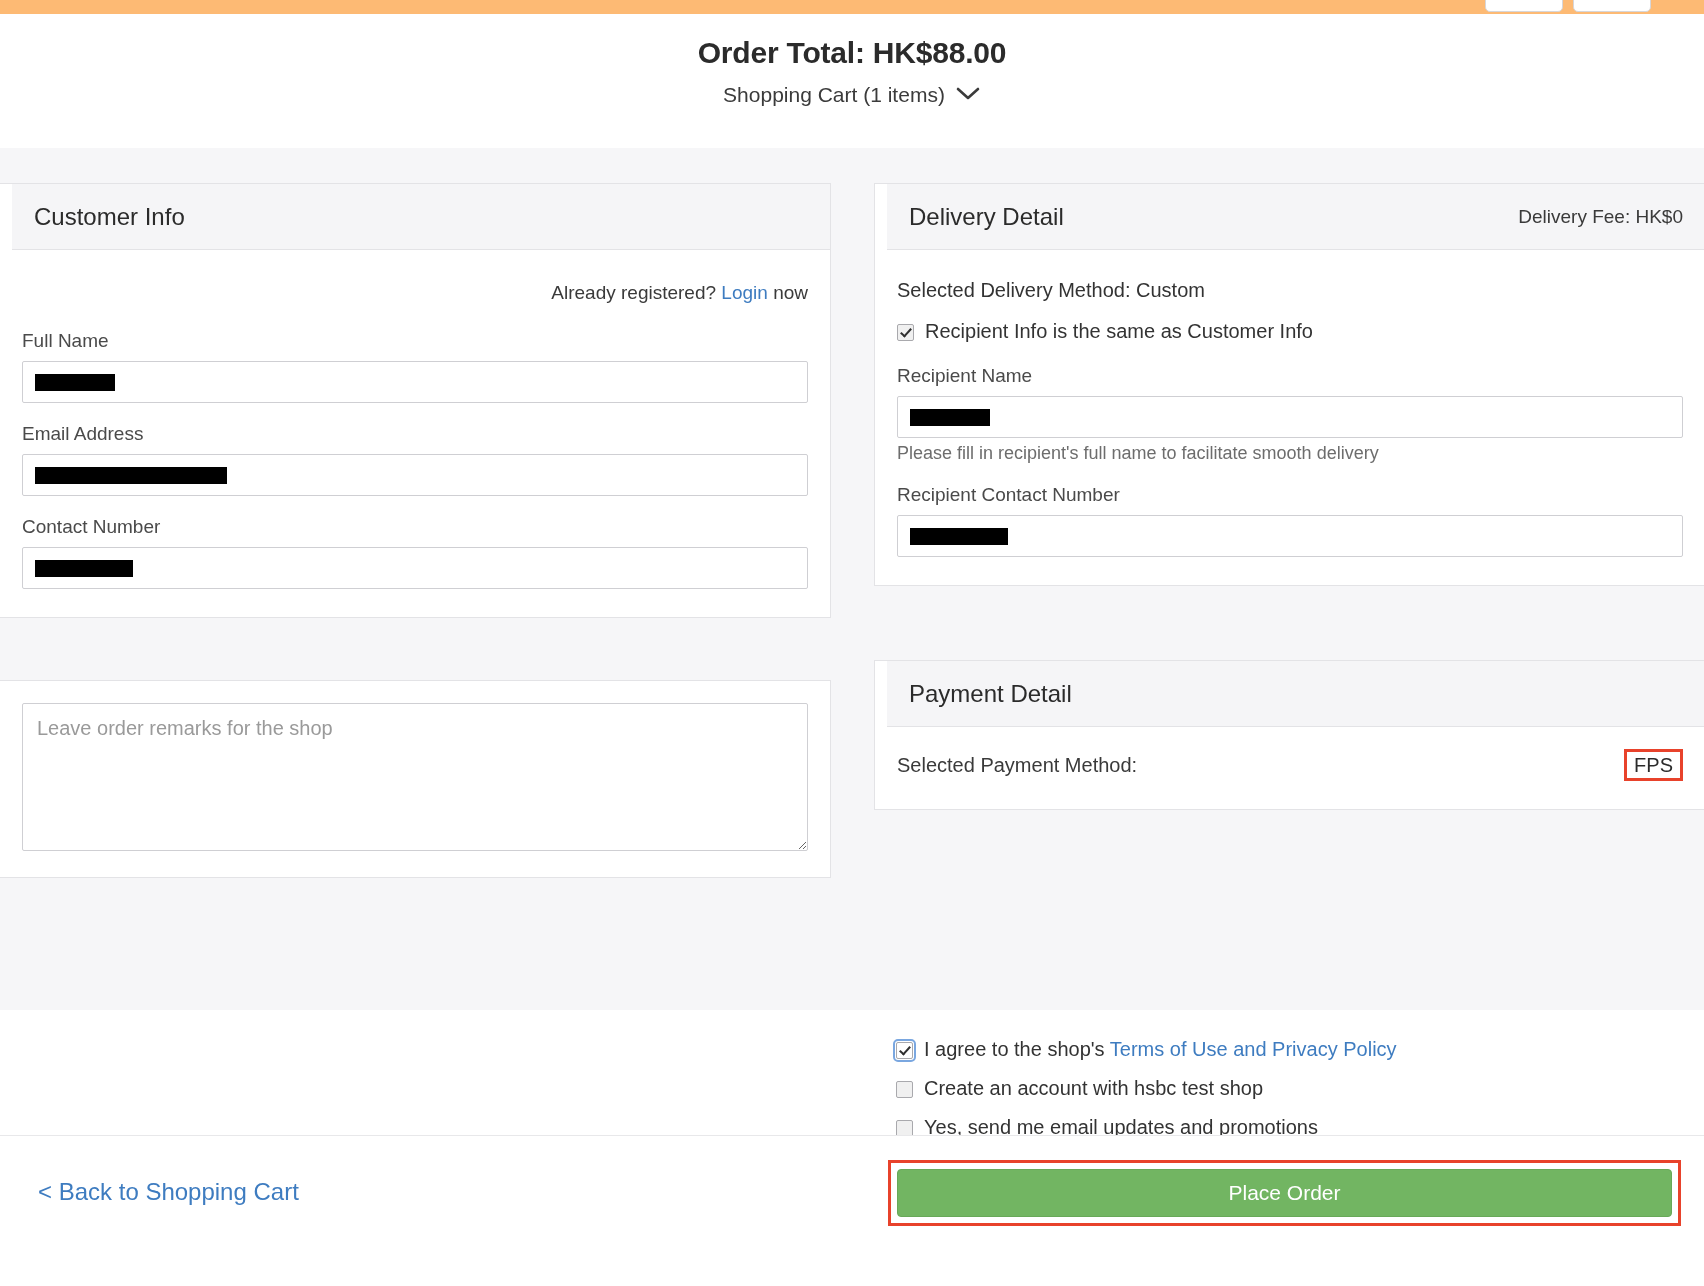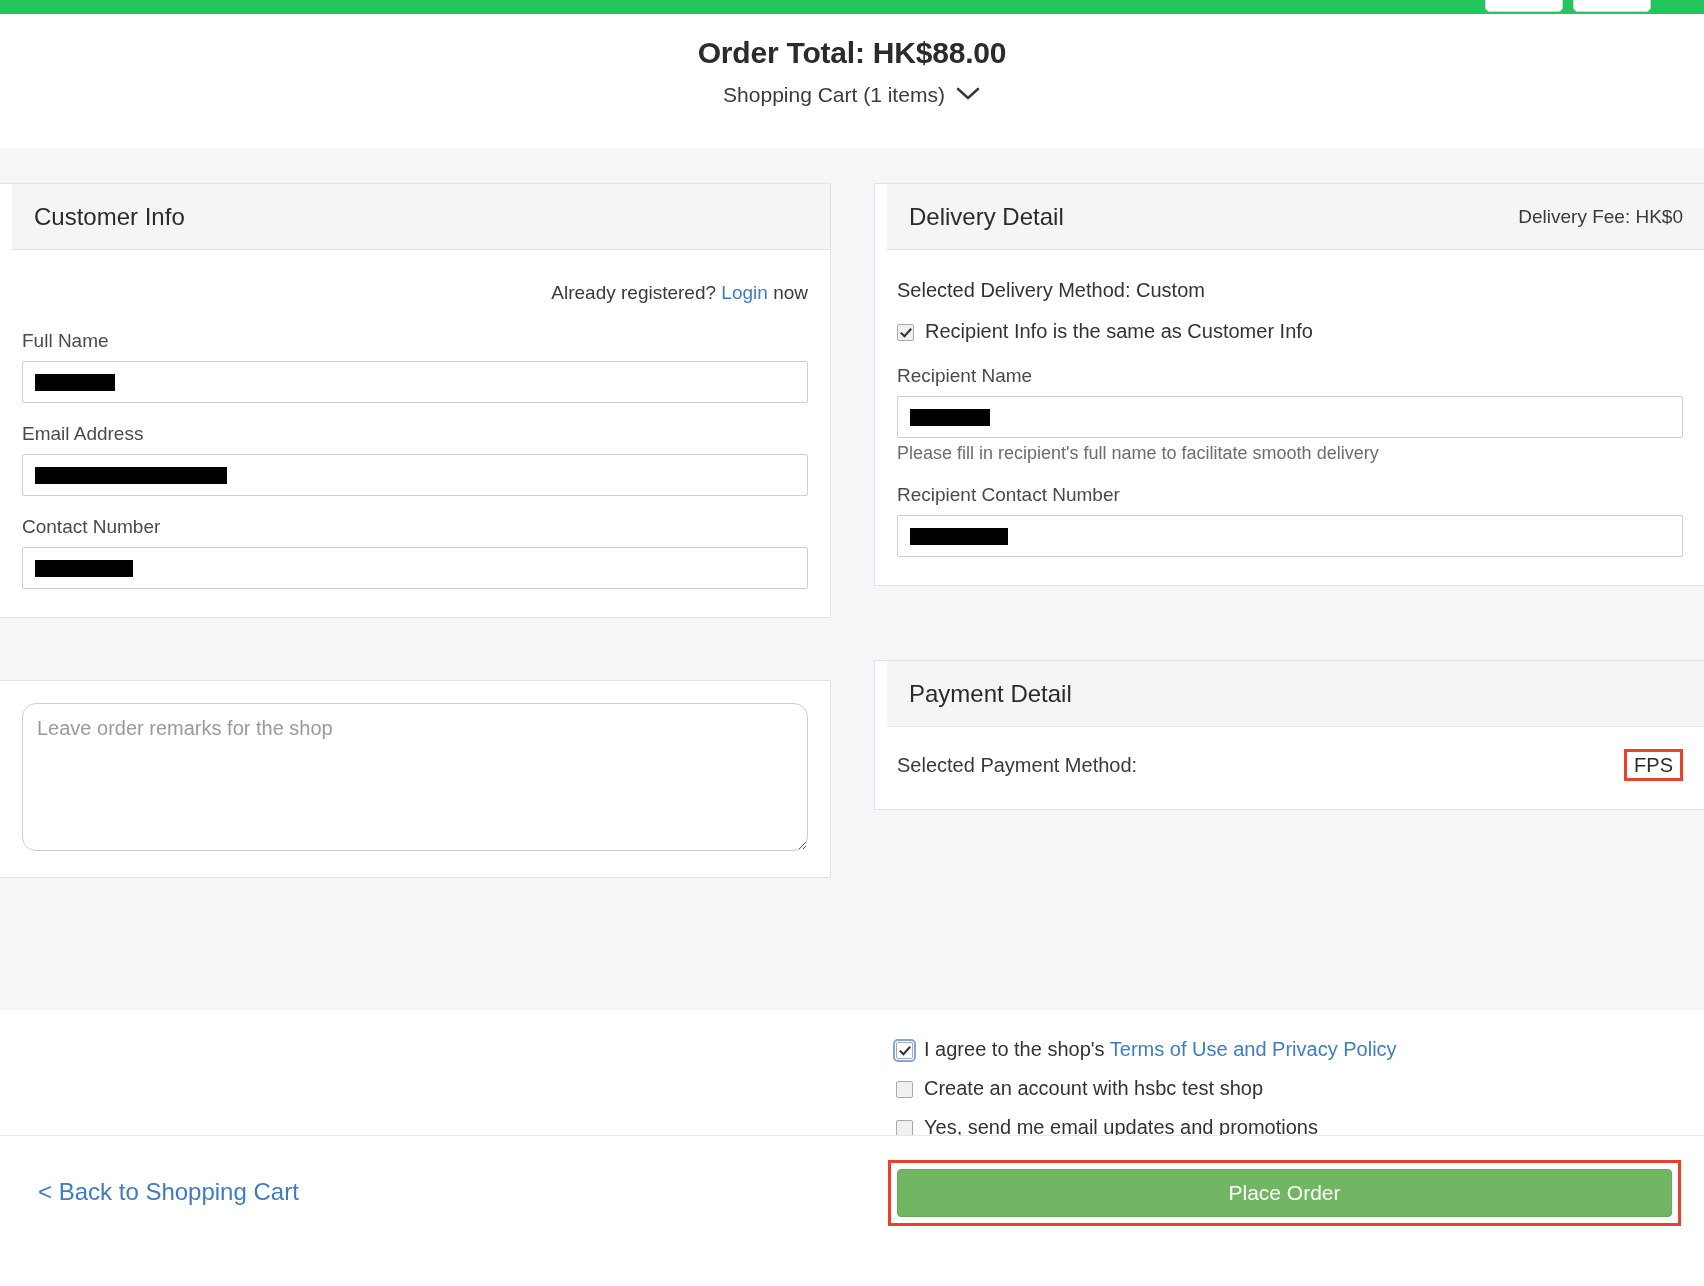--- a/index.html
+++ b/index.html
@@ -4,21 +4,21 @@
 <style>
   * { box-sizing: border-box; }
   html, body {
     margin: 0; padding: 0;
     width: 1704px; height: 1286px;
     background: #ffffff;
     font-family: "Liberation Sans", sans-serif;
     color: #2d2d2d;
     overflow: hidden;
   }
-  .page { position: relative; width: 1704px; height: 1194px; background: #22c55e; }
+  .page { position: relative; width: 1704px; height: 1194px; background: #fdba74; }
 
   
   .top-chrome { position: absolute; top: 0; left: 0; width: 1704px; height: 14px; }
   .chrome-pill {
     position: absolute; top: -22px; height: 34px;
     background: #ffffff; border: 1px solid #d6d6da;
     border-radius: 5px;
   }
   .chrome-pill.a { left: 1485px; width: 78px; }
   .chrome-pill.b { left: 1573px; width: 78px; }
@@ -87,21 +87,21 @@
     content: ""; position: absolute; left: 5px; top: 1px;
     width: 4px; height: 9px; border: solid #2f2f2f;
     border-width: 0 2px 2px 0; transform: rotate(42deg);
   }
   .cbox.focus { outline: 2px solid #7aa7e0; outline-offset: 1px; background: #fff; }
   .cb-label { font-size: 20px; color: #333; line-height: 1.15; }
 
   .remarks-area {
     width: 100%; height: 148px; border: 1px solid #cfcfd3; background: #fff;
     padding: 13px 14px; font-size: 20px; color: #9a9a9a;
-    font-family: "Liberation Sans", sans-serif; resize: vertical; border-radius: 14px;
+    font-family: "Liberation Sans", sans-serif; resize: vertical; border-radius: 2px;
   }
   .remarks-area::placeholder { color: #9a9a9a; }
 
   .pay-line { font-size: 20px; color: #3a3a3a; display: flex; align-items: center; padding: 8px 0 10px 0; justify-content: space-between; }
   .annot {
     border: 3px solid #e8422b; padding: 2px 7px; margin-left: 1px;
     color: #2b2b2b; line-height: 1.1;
   }
 
   

